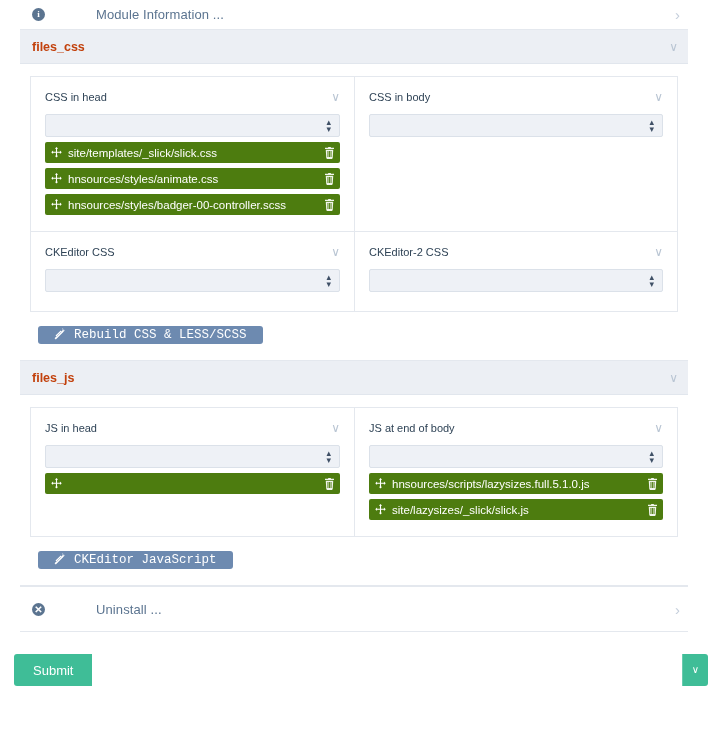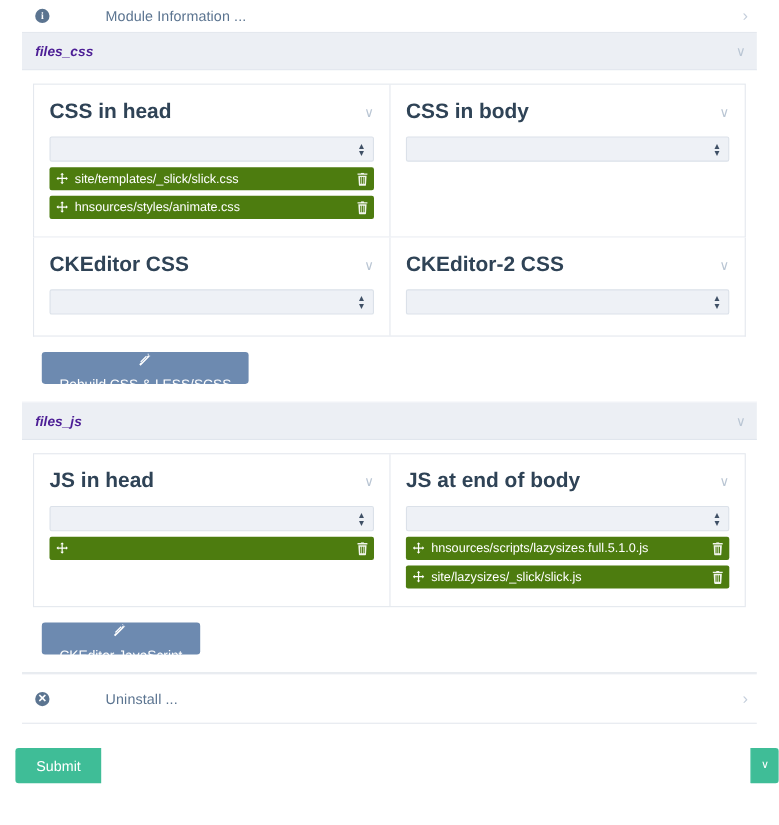--- a/index.html
+++ b/index.html
@@ -76,22 +76,21 @@
     background: #eceff4;
     border-bottom: 1px solid #e1e6ed;
     height: 34px;
     display: flex;
     align-items: center;
     padding: 0 10px 0 12px;
   }
   .panel-head .title {
     font-weight: bold;
     font-size: 12.5px;
-    color: #4c1d95;
-    font-style: italic;
+    color: #c2410c;
   }
   .chev-down {
     margin-left: auto;
     color: #b9c5d3;
     font-size: 12px;
     line-height: 1;
   }
   .panel-body {
     padding: 12px 10px 14px 10px;
     background: #fff;
@@ -110,22 +109,22 @@
   }
   .grid .col + .col { border-left: 1px solid #e4e8ee; }
   .grid + .grid { border-top: none; }
 
   .sub-head {
     display: flex;
     align-items: center;
     margin-bottom: 11px;
   }
   .sub-head .sub-title {
-    font-weight: bold;
-    font-size: 19px;
+    font-weight: normal;
+    font-size: 11px;
     color: #2f4356;
   }
 
   select.styled {
     width: 100%;
     height: 23px;
     border: 1px solid #dbe1e9;
     background: #eef1f6;
     border-radius: 2px;
     font-family: "Liberation Sans", sans-serif;
@@ -184,27 +183,26 @@
 
   
   .rebuild-btn {
     display: inline-flex;
     align-items: center;
     gap: 7px;
     background: #6d8ab0;
     border: none;
     border-radius: 3px;
     color: #fff;
-    font-family: Liberation Sans, sans-serif;
+    font-family: Liberation Mono, monospace;
     font-size: 12.5px;
-    height: 29px;
+    height: 18px;
     padding: 0 16px;
     margin: 14px 0 2px 8px;
     cursor: pointer;
-    flex-direction: column;
   }
   .wand { display: block; }
 
   
   .submit-row {
     margin: 22px 0 0 14px;
     display: flex;
     justify-content: space-between;
   }
   .submit-btn {
@@ -279,20 +277,31 @@
             <span class="move-icon">
                 <svg width="11" height="11" viewBox="0 0 16 16">
                   <path fill="#ffffff" d="M8 0 5.6 2.6h1.6v4.2H3V5.2L.4 7.6 3 10V8.4h4.2v4.2H5.6L8 15.2l2.4-2.6H8.8V8.4H13V10l2.6-2.4L13 5.2v1.6H8.8V2.6h1.6z"></path>
                 </svg>
               </span>
             <span class="fname">hnsources/styles/animate.css</span>
             <span class="trash"><svg width="11" height="12" viewBox="0 0 14 16">
                   <path fill="#ffffff" d="M5.5 0h3l.6 1H13v1.6H1V1h3.9zM2 3.6h10l-.7 11.2a1.2 1.2 0 0 1-1.2 1.1H3.9a1.2 1.2 0 0 1-1.2-1.1zm2.3 1.7v8h1.3v-8zm2.1 0v8h1.2v-8zm2 0v8h1.3v-8z" opacity=".92"></path>
                 </svg></span>
           </div>
+          <div class="file-item">
+            <span class="move-icon">
+                <svg width="11" height="11" viewBox="0 0 16 16">
+                  <path fill="#ffffff" d="M8 0 5.6 2.6h1.6v4.2H3V5.2L.4 7.6 3 10V8.4h4.2v4.2H5.6L8 15.2l2.4-2.6H8.8V8.4H13V10l2.6-2.4L13 5.2v1.6H8.8V2.6h1.6z"></path>
+                </svg>
+              </span>
+            <span class="fname">hnsources/styles/badger-00-controller.scss</span>
+            <span class="trash"><svg width="11" height="12" viewBox="0 0 14 16">
+                  <path fill="#ffffff" d="M5.5 0h3l.6 1H13v1.6H1V1h3.9zM2 3.6h10l-.7 11.2a1.2 1.2 0 0 1-1.2 1.1H3.9a1.2 1.2 0 0 1-1.2-1.1zm2.3 1.7v8h1.3v-8zm2.1 0v8h1.2v-8zm2 0v8h1.3v-8z" opacity=".92"></path>
+                </svg></span>
+          </div>
         </div>
       </div>
 
       <div class="col">
         <div class="sub-head">
           <span class="sub-title">CSS in body</span>
           <span class="chev-down">∨</span>
         </div>
         <div class="select-wrap">
           <select class="styled">

